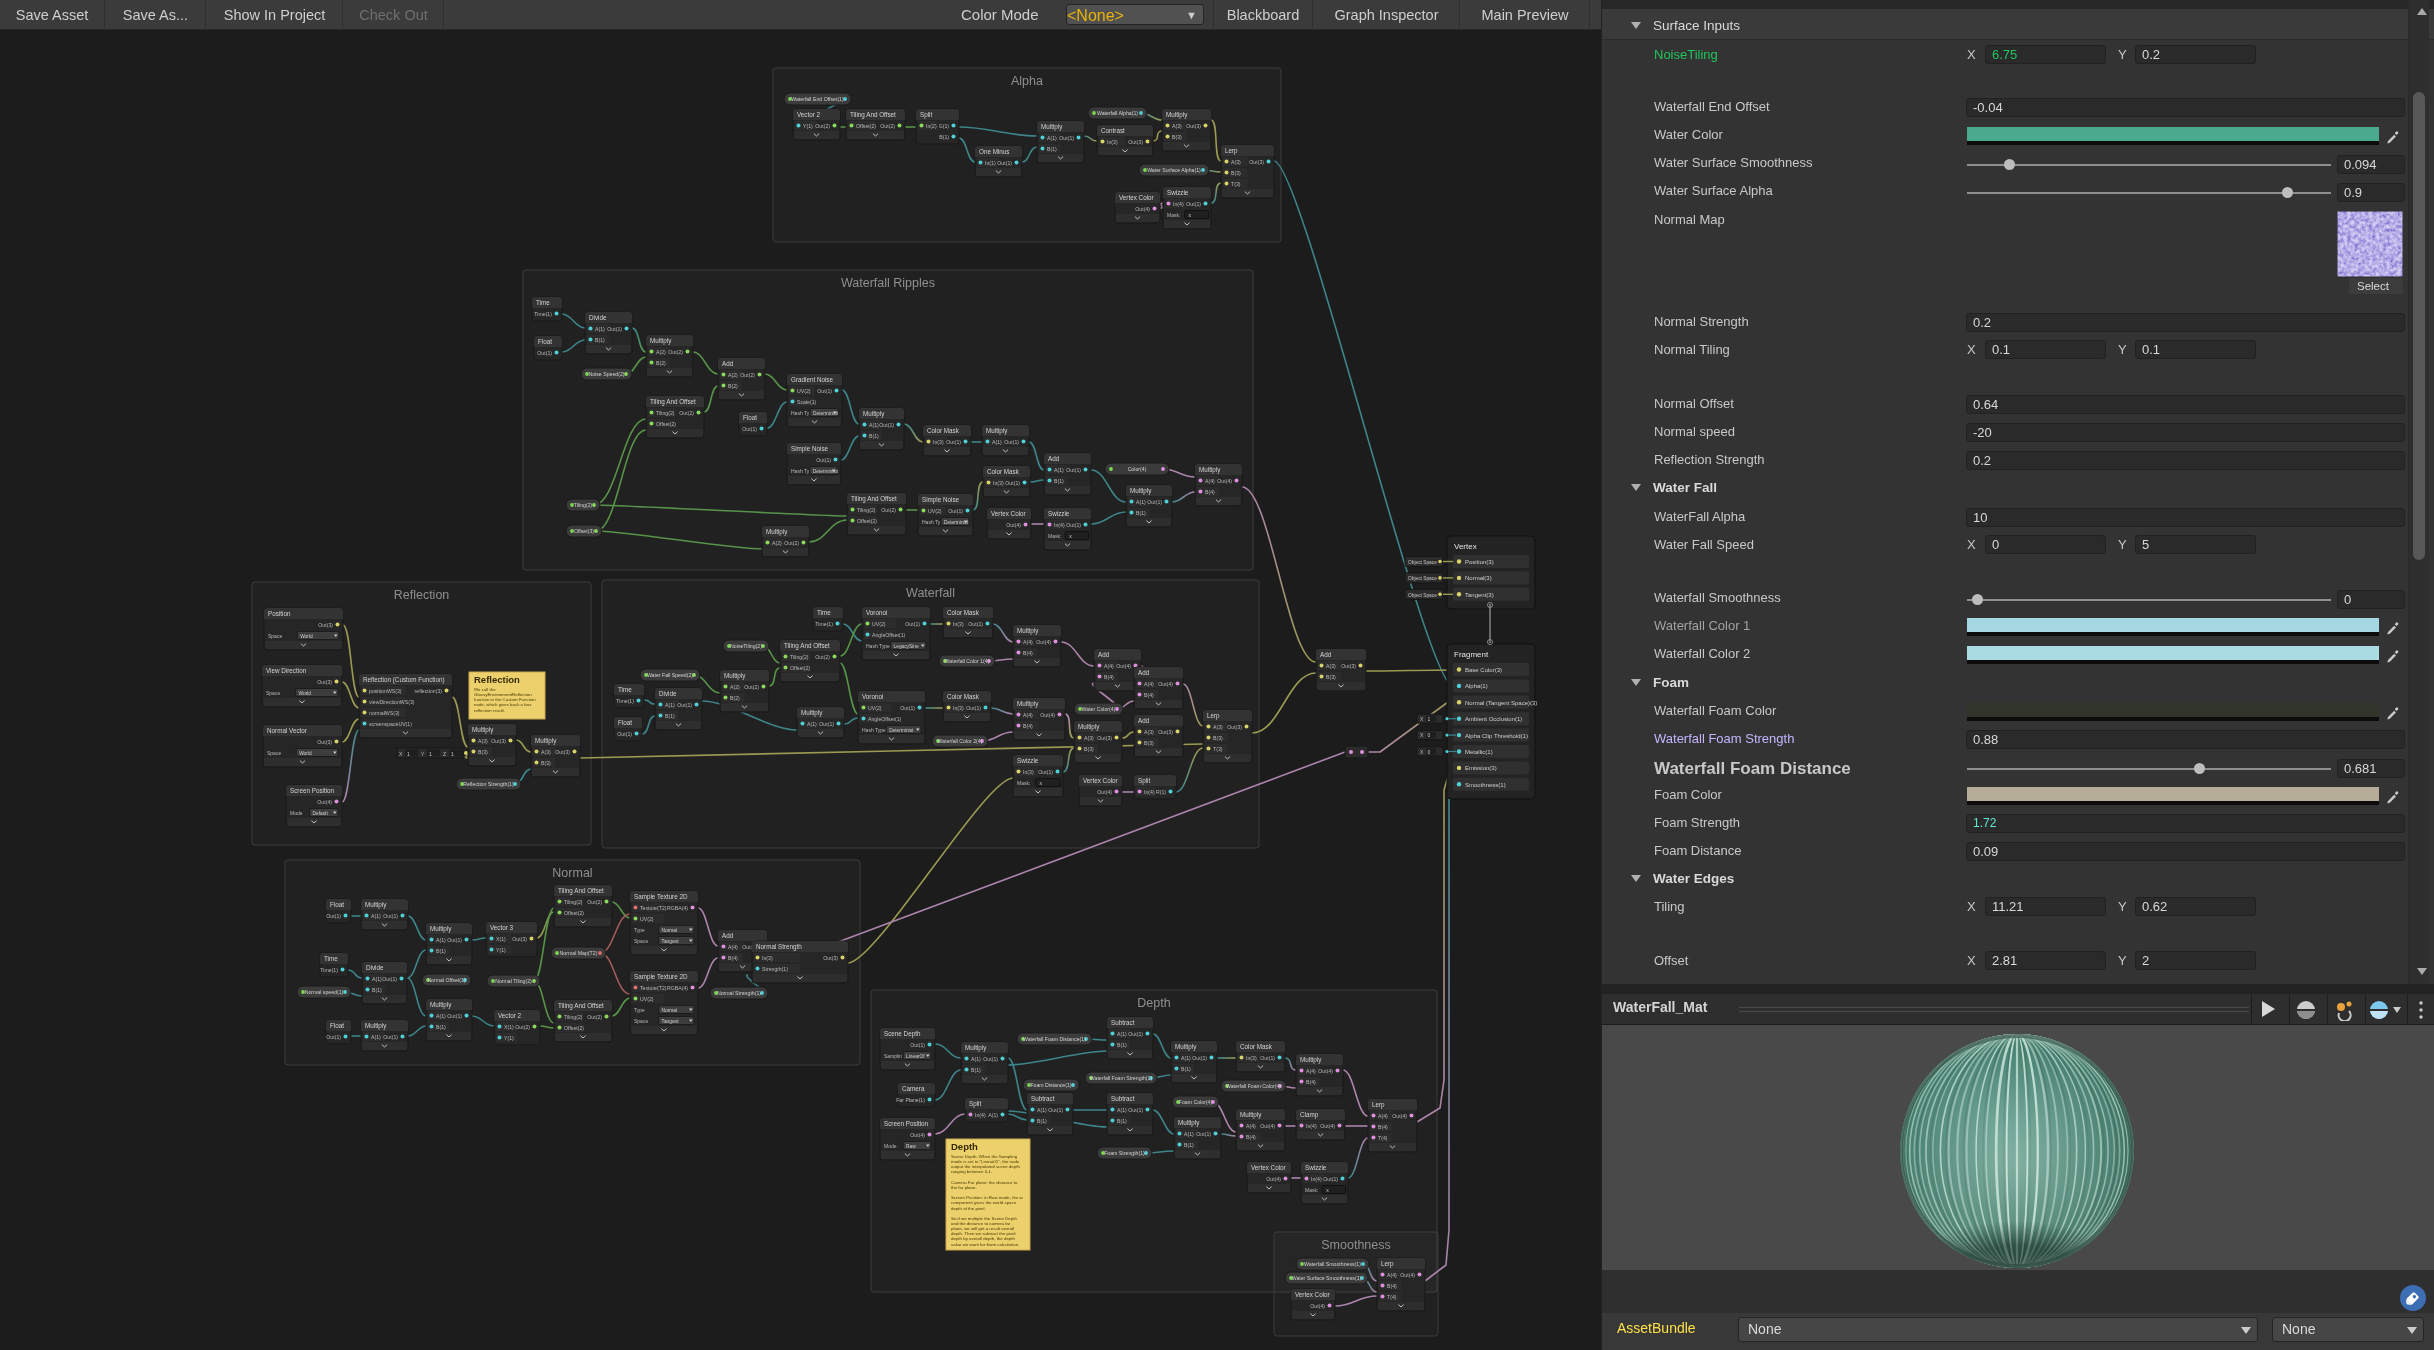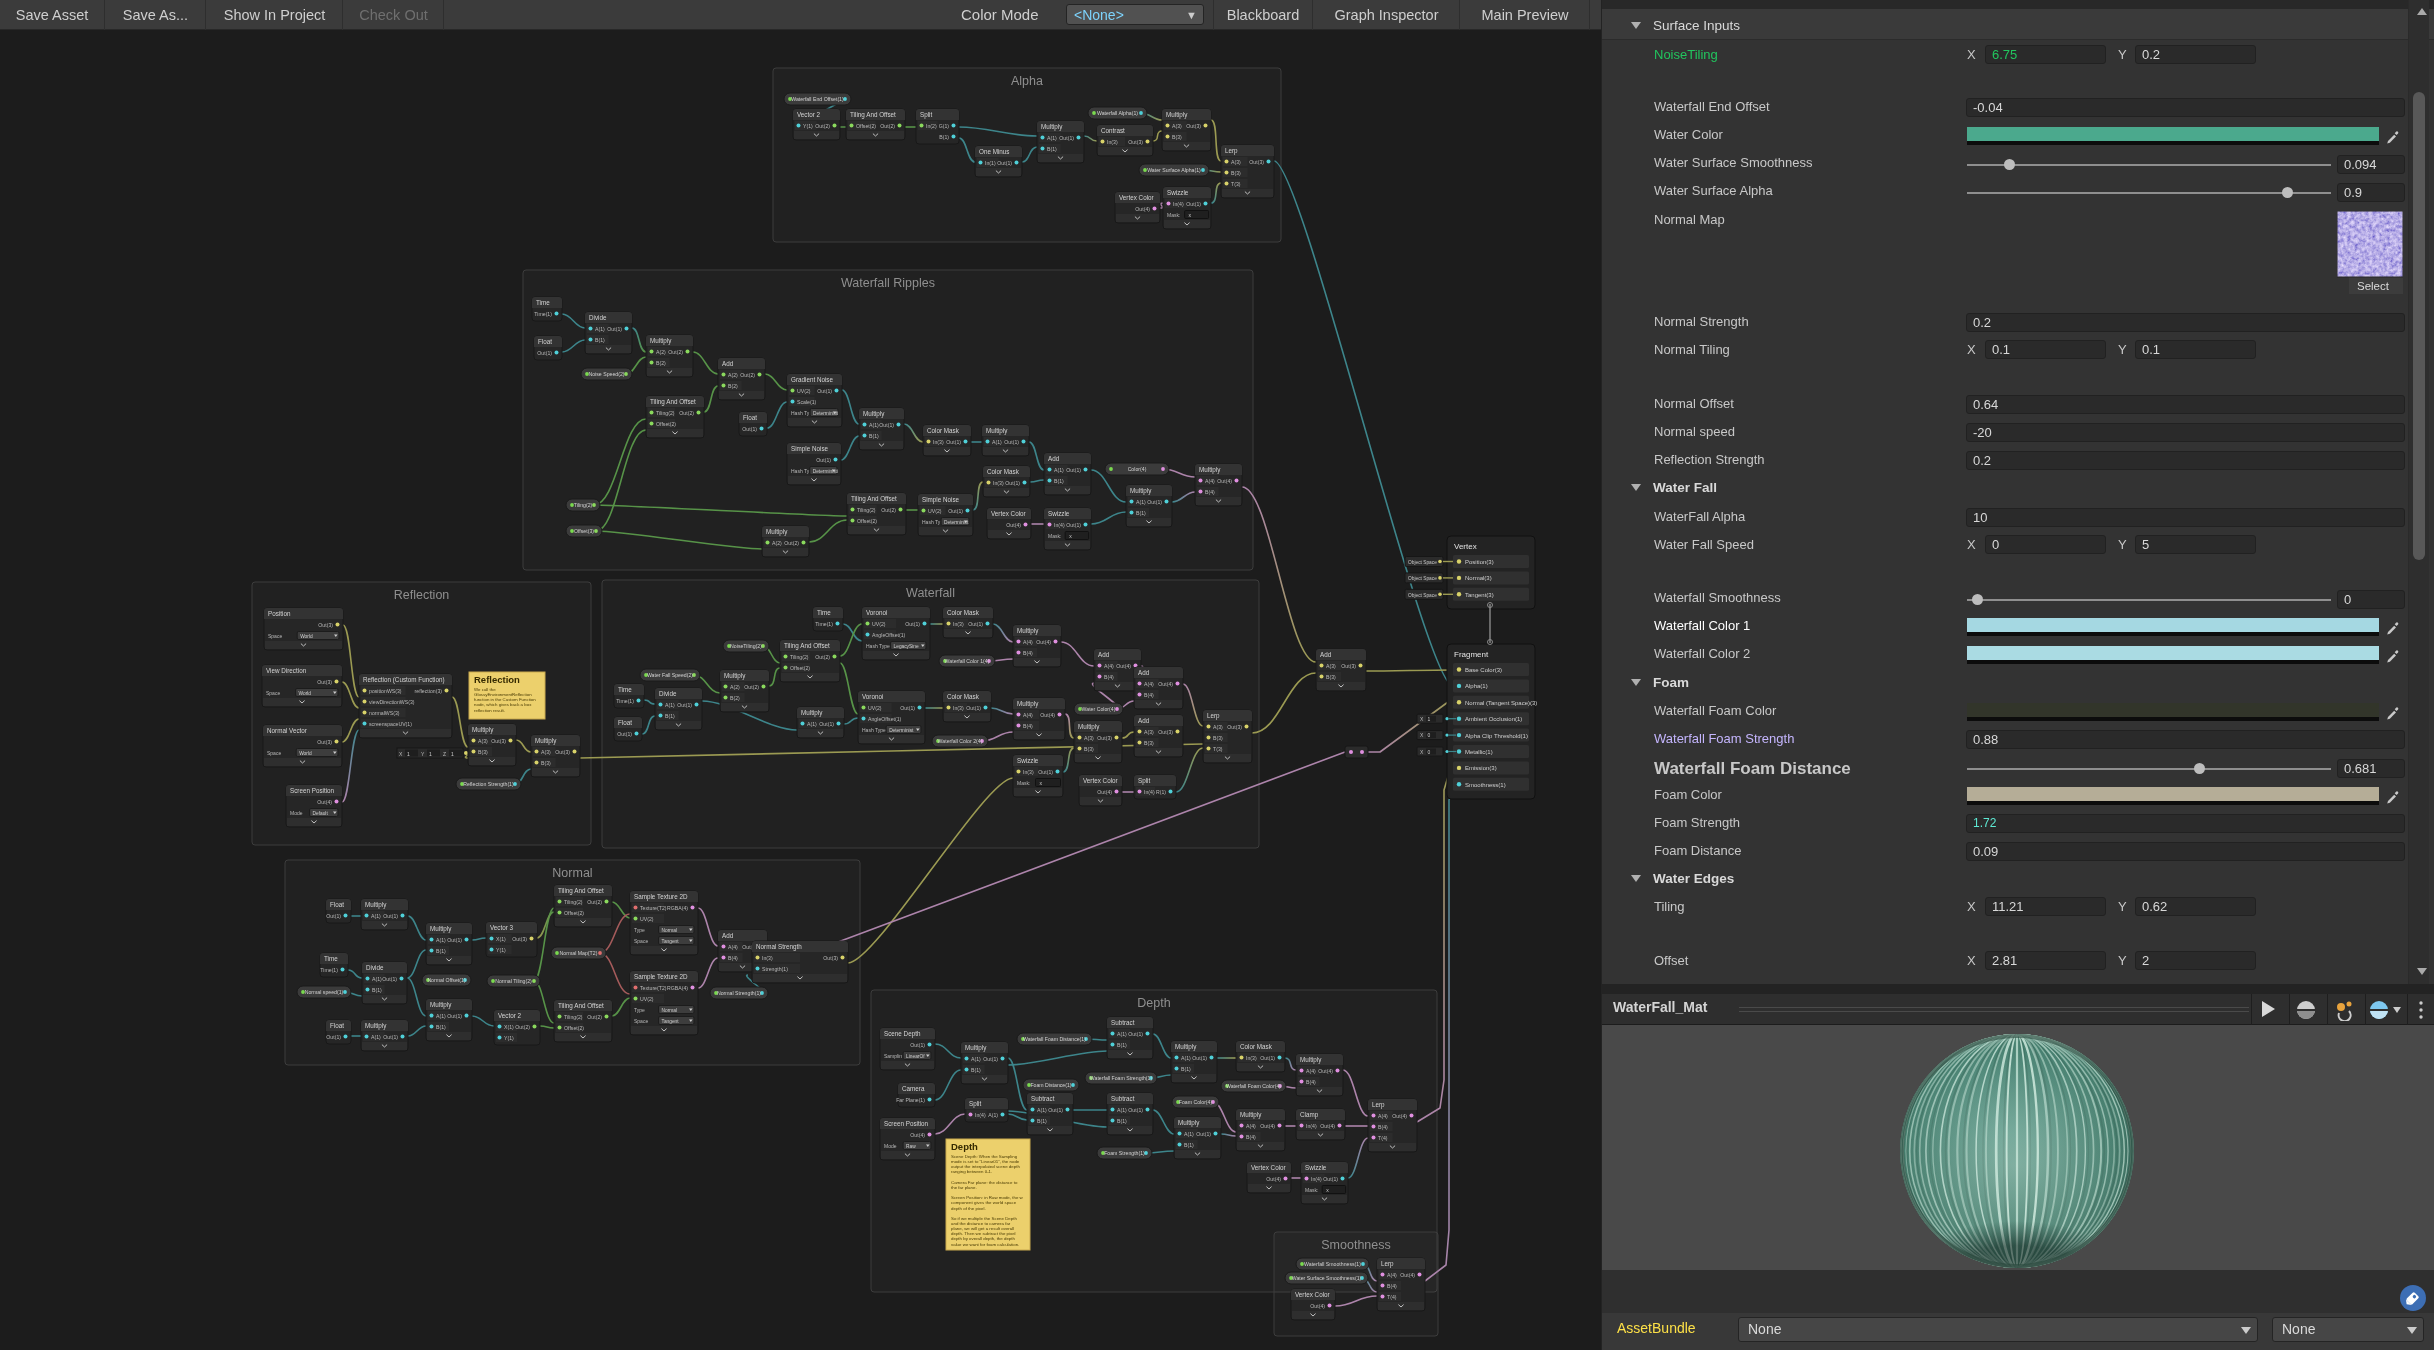--- a/index.html
+++ b/index.html
@@ -1581,21 +1581,21 @@
     <text x="1427.5" y="753.5" font-size="5" fill="#ccc">0</text>
     <circle cx="1447" cy="751.5" r="1.6" fill="#4fd0d8"></circle>
     <line x1="1449" y1="751.5" x2="1456" y2="751.5" stroke="#3d858b" stroke-width="1.2"></line>
   </svg>
 <div class="toolbar">
     <div style="position:absolute;left:0px;top:0;width:105px;height:30px;line-height:30px;text-align:center;color:#cfcfcf;font-size:14.5px;border-right:1px solid #2e2e2e">Save Asset</div>
     <div style="position:absolute;left:106px;top:0;width:100px;height:30px;line-height:30px;text-align:center;color:#cfcfcf;font-size:14.5px;border-right:1px solid #2e2e2e">Save As...</div>
     <div style="position:absolute;left:207px;top:0;width:136px;height:30px;line-height:30px;text-align:center;color:#cfcfcf;font-size:14.5px;border-right:1px solid #2e2e2e">Show In Project</div>
     <div style="position:absolute;left:344px;top:0;width:100px;height:30px;line-height:30px;text-align:center;color:#6f6f6f;font-size:14.5px;border-right:1px solid #2e2e2e">Check Out</div>
     <div style="position:absolute;left:961px;top:0;height:30px;line-height:30px;color:#cfcfcf;font-size:15px">Color Mode</div>
-    <div style="position:absolute;left:1066px;top:4px;width:138px;height:21px;background:#515151;border:1px solid #242424;border-radius:3px;color:#dsdsd;"><span style="color:#7dd3fc;font-size:14px;line-height:21px;padding-left:7px">&lt;None&gt;</span><span style="position:absolute;right:6px;top:0;color:#ccc;font-size:11px;line-height:21px">▼</span></div>
+    <div style="position:absolute;left:1066px;top:4px;width:138px;height:21px;background:#515151;border:1px solid #242424;border-radius:3px;color:#dsdsd;"><span style="color:#eab308;font-size:16px;line-height:21px;">&lt;None&gt;</span><span style="position:absolute;right:6px;top:0;color:#ccc;font-size:11px;line-height:21px">▼</span></div>
     <div style="position:absolute;left:1213px;top:0;width:1px;height:30px;background:#2e2e2e"></div>
     <div style="position:absolute;left:1214px;top:0;width:99px;height:30px;line-height:30px;text-align:center;color:#cfcfcf;font-size:14.5px;border-right:1px solid #2e2e2e">Blackboard</div>
     <div style="position:absolute;left:1314px;top:0;width:146px;height:30px;line-height:30px;text-align:center;color:#cfcfcf;font-size:14.5px;border-right:1px solid #2e2e2e">Graph Inspector</div>
     <div style="position:absolute;left:1461px;top:0;width:129px;height:30px;line-height:30px;text-align:center;color:#cfcfcf;font-size:14.5px;border-right:1px solid #2e2e2e">Main Preview</div>
   </div>
 <div class="panel">
     <div style="position:absolute;left:0;top:0;width:833px;height:9px;background:#282828"></div>
     <div style="position:absolute;left:0;top:9px;width:833px;height:31px;background:#3a3a3a;border-bottom:1px solid #2b2b2b"></div>
     <div style="position:absolute;left:29px;top:22px;width:0;height:0;border-left:5px solid transparent;border-right:5px solid transparent;border-top:7px solid #b0b0b0"></div>
     <div style="position:absolute;left:51px;top:18px;font-size:13.5px;color:#d9d9d9;font-weight:normal;white-space:nowrap">Surface Inputs</div>
@@ -1668,21 +1668,21 @@
     <div style="position:absolute;left:383px;top:535px;width:121px;height:19px;background:#2a2a2a;border:1px solid #212121;border-radius:3px"></div>
     <div style="position:absolute;left:390px;top:537px;font-size:13px;color:#d8d8d8;font-weight:normal;white-space:nowrap">0</div>
     <div style="position:absolute;left:516px;top:537px;font-size:13px;color:#c8c8c8;font-weight:normal;white-space:nowrap">Y</div>
     <div style="position:absolute;left:533px;top:535px;width:121px;height:19px;background:#2a2a2a;border:1px solid #212121;border-radius:3px"></div>
     <div style="position:absolute;left:540px;top:537px;font-size:13px;color:#d8d8d8;font-weight:normal;white-space:nowrap">5</div>
     <div style="position:absolute;left:52px;top:590px;font-size:13px;color:#c8c8c8;font-weight:normal;white-space:nowrap">Waterfall Smoothness</div>
     <div style="position:absolute;left:365px;top:599px;width:364px;height:2px;background:#8f8f8f"></div>
     <div style="position:absolute;left:370.0px;top:594px;width:11px;height:11px;border-radius:6px;background:#bdbdbd"></div>
     <div style="position:absolute;left:735px;top:590px;width:68px;height:19px;background:#2a2a2a;border:1px solid #212121;border-radius:3px"></div>
     <div style="position:absolute;left:742px;top:592px;font-size:13px;color:#d8d8d8;font-weight:normal;white-space:nowrap">0</div>
-    <div style="position:absolute;left:52px;top:618px;font-size:13px;color:#ffffff;font-weight:normal;white-space:nowrap">Waterfall Color 1</div>
+    <div style="position:absolute;left:52px;top:618px;font-size:13px;color:#a3a3a3;font-weight:normal;white-space:nowrap">Waterfall Color 1</div>
     <div style="position:absolute;left:365px;top:618px;width:412px;height:14px;background:#a5d8e2"></div>
     <div style="position:absolute;left:365px;top:632px;width:412px;height:4px;background:#0c0c0c"></div>
     <svg style="position:absolute;left:783px;top:619px" width="18" height="17">
       <path d="M3 13 l6.2-6.2 1.8 1.8 -6.2 6.2 -2.6 0.8 z" fill="#c9c9c9"></path>
       <path d="M9.7 5.2 l1.6-1.6 a1.3 1.3 0 0 1 1.8 1.8 l-1.6 1.6 z" fill="#c9c9c9"></path>
     </svg>
     <div style="position:absolute;left:52px;top:646px;font-size:13px;color:#c8c8c8;font-weight:normal;white-space:nowrap">Waterfall Color 2</div>
     <div style="position:absolute;left:365px;top:646px;width:412px;height:14px;background:#aadbe3"></div>
     <div style="position:absolute;left:365px;top:660px;width:412px;height:4px;background:#0c0c0c"></div>
     <svg style="position:absolute;left:783px;top:647px" width="18" height="17">

